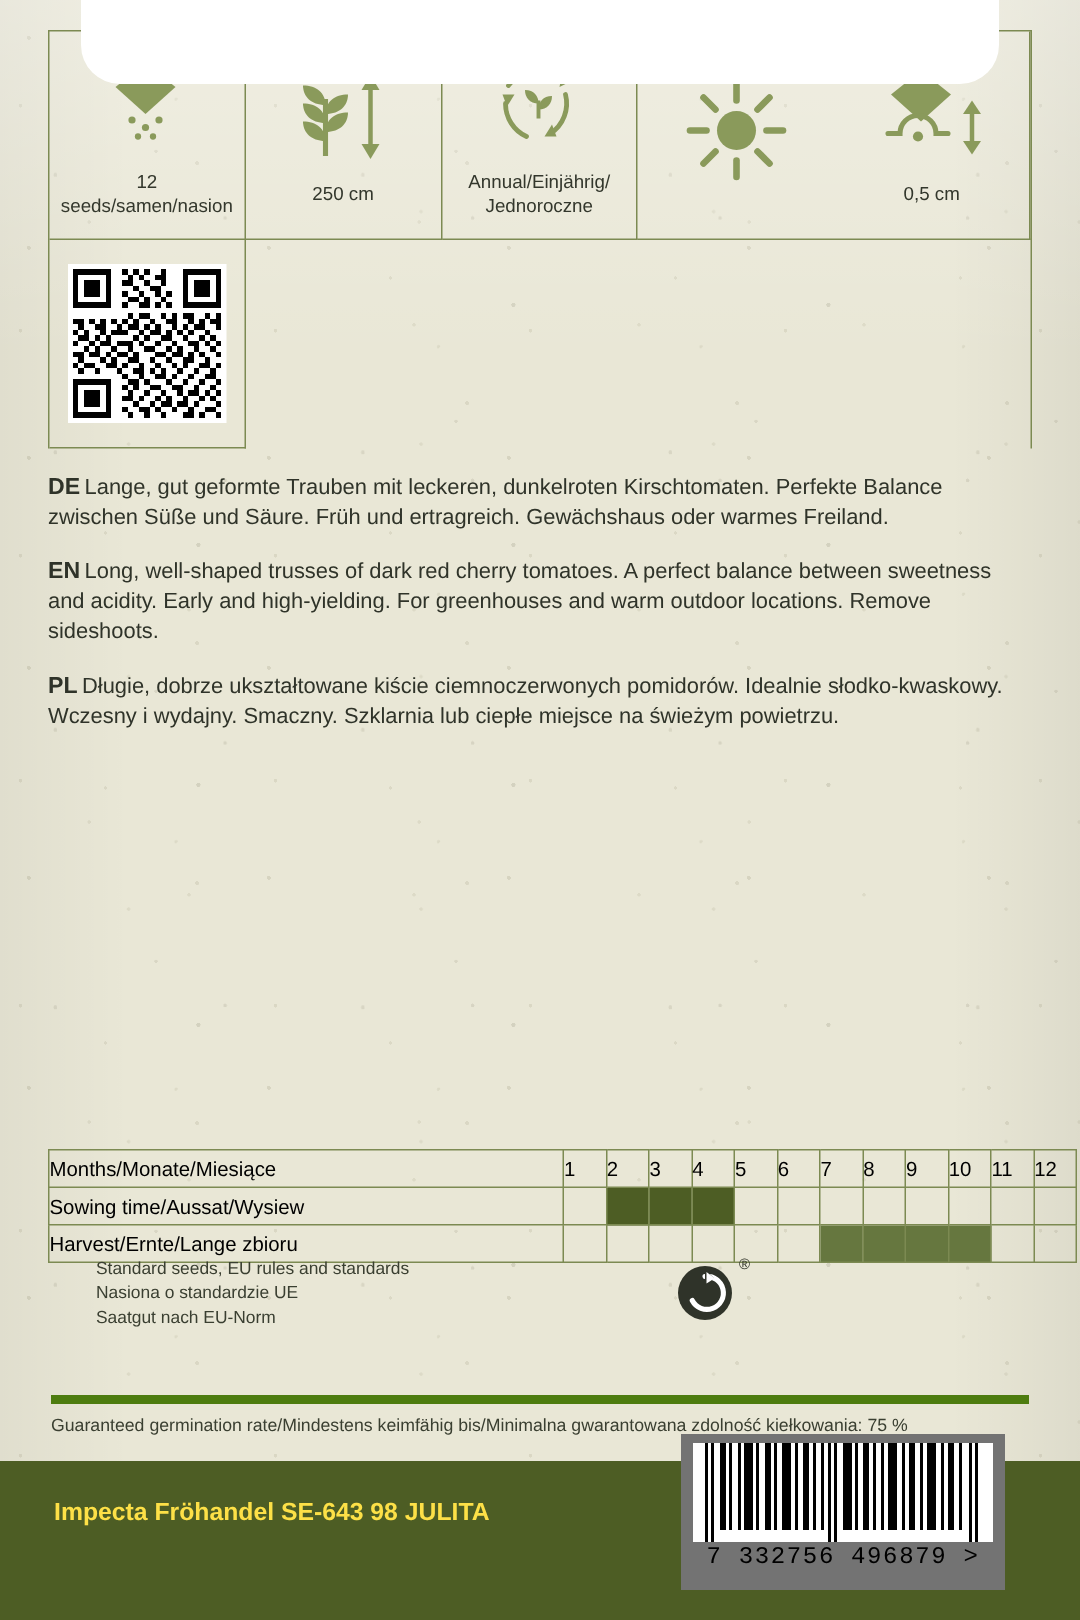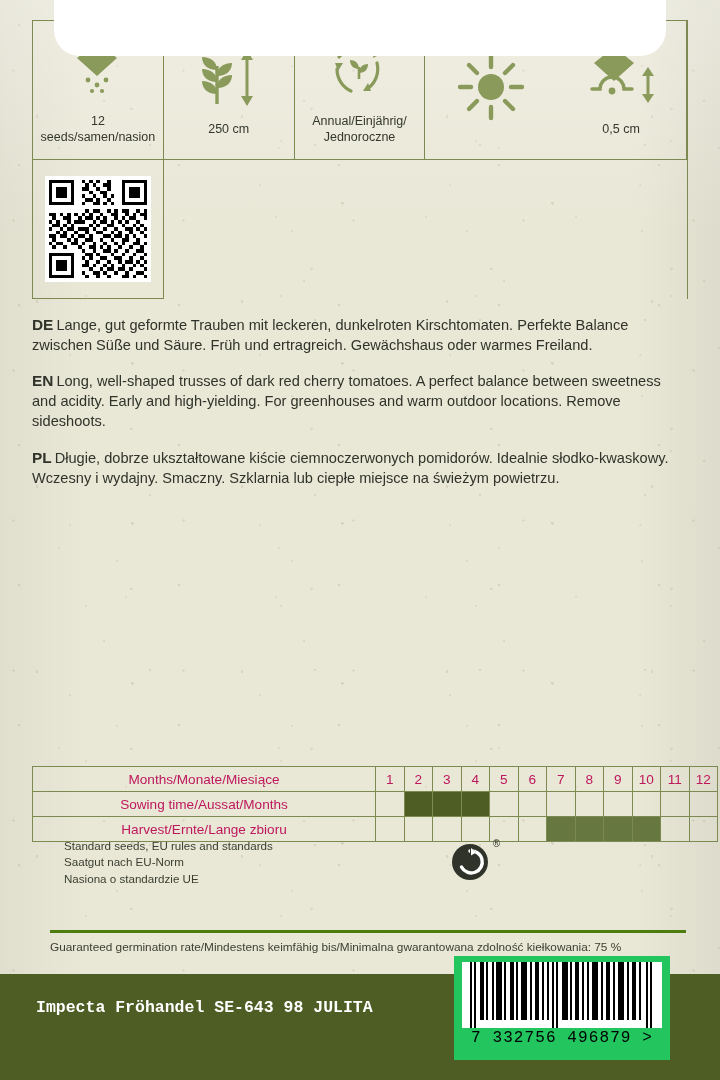--- a/index.html
+++ b/index.html
@@ -148,22 +148,21 @@
   }
   table.calendar {
     width: 100%;
     border-collapse: collapse;
     table-layout: fixed;
   }
   table.calendar td {
     border: 1px solid #7c8a52;
     height: 24px;
     font-size: 13.6px;
-    color: #be185d;
-    text-align: center;
+    color: #000000;
     padding: 0;
   }
   td.row-label {
     text-align: left;
     padding-left: 12px;
     width: 342px;
     border-left: none;
   }
   td.month-head { width: 27.5px; }
   td.fill-sow { background: #4d5d24; }
@@ -193,56 +192,55 @@
   .reg-mark {
     position: absolute;
     right: 186px;
     top: 0px;
     font-size: 10px;
     color: #2f3329;
   }
   .germination {
     position: absolute;
     top: 930px;
-    left: 50px;
+    left: 34px;
     right: 34px;
     font-size: 11.8px;
     color: #3a3f31;
     z-index: 2;
-    border-top: 3px solid #4d7c0f;
+    border-top: 6px solid #4d7c0f;
     padding-top: 7px;
   }
 
   
   .footer {
     position: absolute;
     left: 0;
     right: 0;
     bottom: 0;
     height: 106px;
     background: #4d5d24;
     z-index: 4;
   }
   .footer-text {
     position: absolute;
     left: 36px;
     top: 20px;
-    color: #ffffff;
+    color: #fde047;
     font-size: 16.5px;
     font-weight: bold;
     line-height: 1.75;
-    font-family: Liberation Mono, monospace;
   }
   .barcode-panel {
     position: absolute;
     right: 50px;
     top: -18px;
     width: 216px;
     height: 104px;
-    background: #22c55e;
+    background: #737373;
     padding: 6px 8px 2px 8px;
     box-sizing: border-box;
   }
   .barcode-bars {
     width: 100%;
     height: 66px;
     display: block;
   }
   .barcode-digits {
     font-family: "Liberation Mono", monospace;
@@ -573,21 +571,21 @@
         <td class="month-head">5</td>
         <td class="month-head">6</td>
         <td class="month-head">7</td>
         <td class="month-head">8</td>
         <td class="month-head">9</td>
         <td class="month-head">10</td>
         <td class="month-head">11</td>
         <td class="month-head">12</td>
       </tr>
       <tr>
-        <td class="row-label">Sowing time/Aussat/Months</td>
+        <td class="row-label">Sowing time/Aussat/Wysiew</td>
         <td></td>
         <td class="fill-sow"></td>
         <td class="fill-sow"></td>
         <td class="fill-sow"></td>
         <td></td>
         <td></td>
         <td></td>
         <td></td>
         <td></td>
         <td></td>
@@ -608,22 +606,22 @@
         <td class="fill-harvest"></td>
         <td></td>
         <td></td>
       </tr>
     </tbody>
       </table>
   </div>
 
   <div class="fineprint">
     <div class="fineprint-lines">Standard seeds, EU rules and standards</div>
+    <div class="fineprint-lines">Nasiona o standardzie UE</div>
     <div class="fineprint-lines">Saatgut nach EU-Norm</div>
-    <div class="fineprint-lines">Nasiona o standardzie UE</div>
     <svg class="recycle-mark" viewBox="0 0 40 40">
       <circle cx="20" cy="20" r="18" fill="#2f3329"></circle>
       <path d="M20 9 A11 11 0 1 1 11.5 25" stroke="#ffffff" stroke-width="3.4" fill="none" stroke-linecap="round"></path>
       <path d="M20 4.5 L26 10 L20 14.5 Z" fill="#2f3329"></path>
       <path d="M21 6 L26.5 10.2 L21 13.6 Z" fill="#ffffff"></path>
     </svg>
     <span class="reg-mark">®</span>
   </div>
 
   <div class="germination">Guaranteed germination rate/Mindestens keimfähig bis/Minimalna gwarantowana zdolność kiełkowania: 75 %</div>

